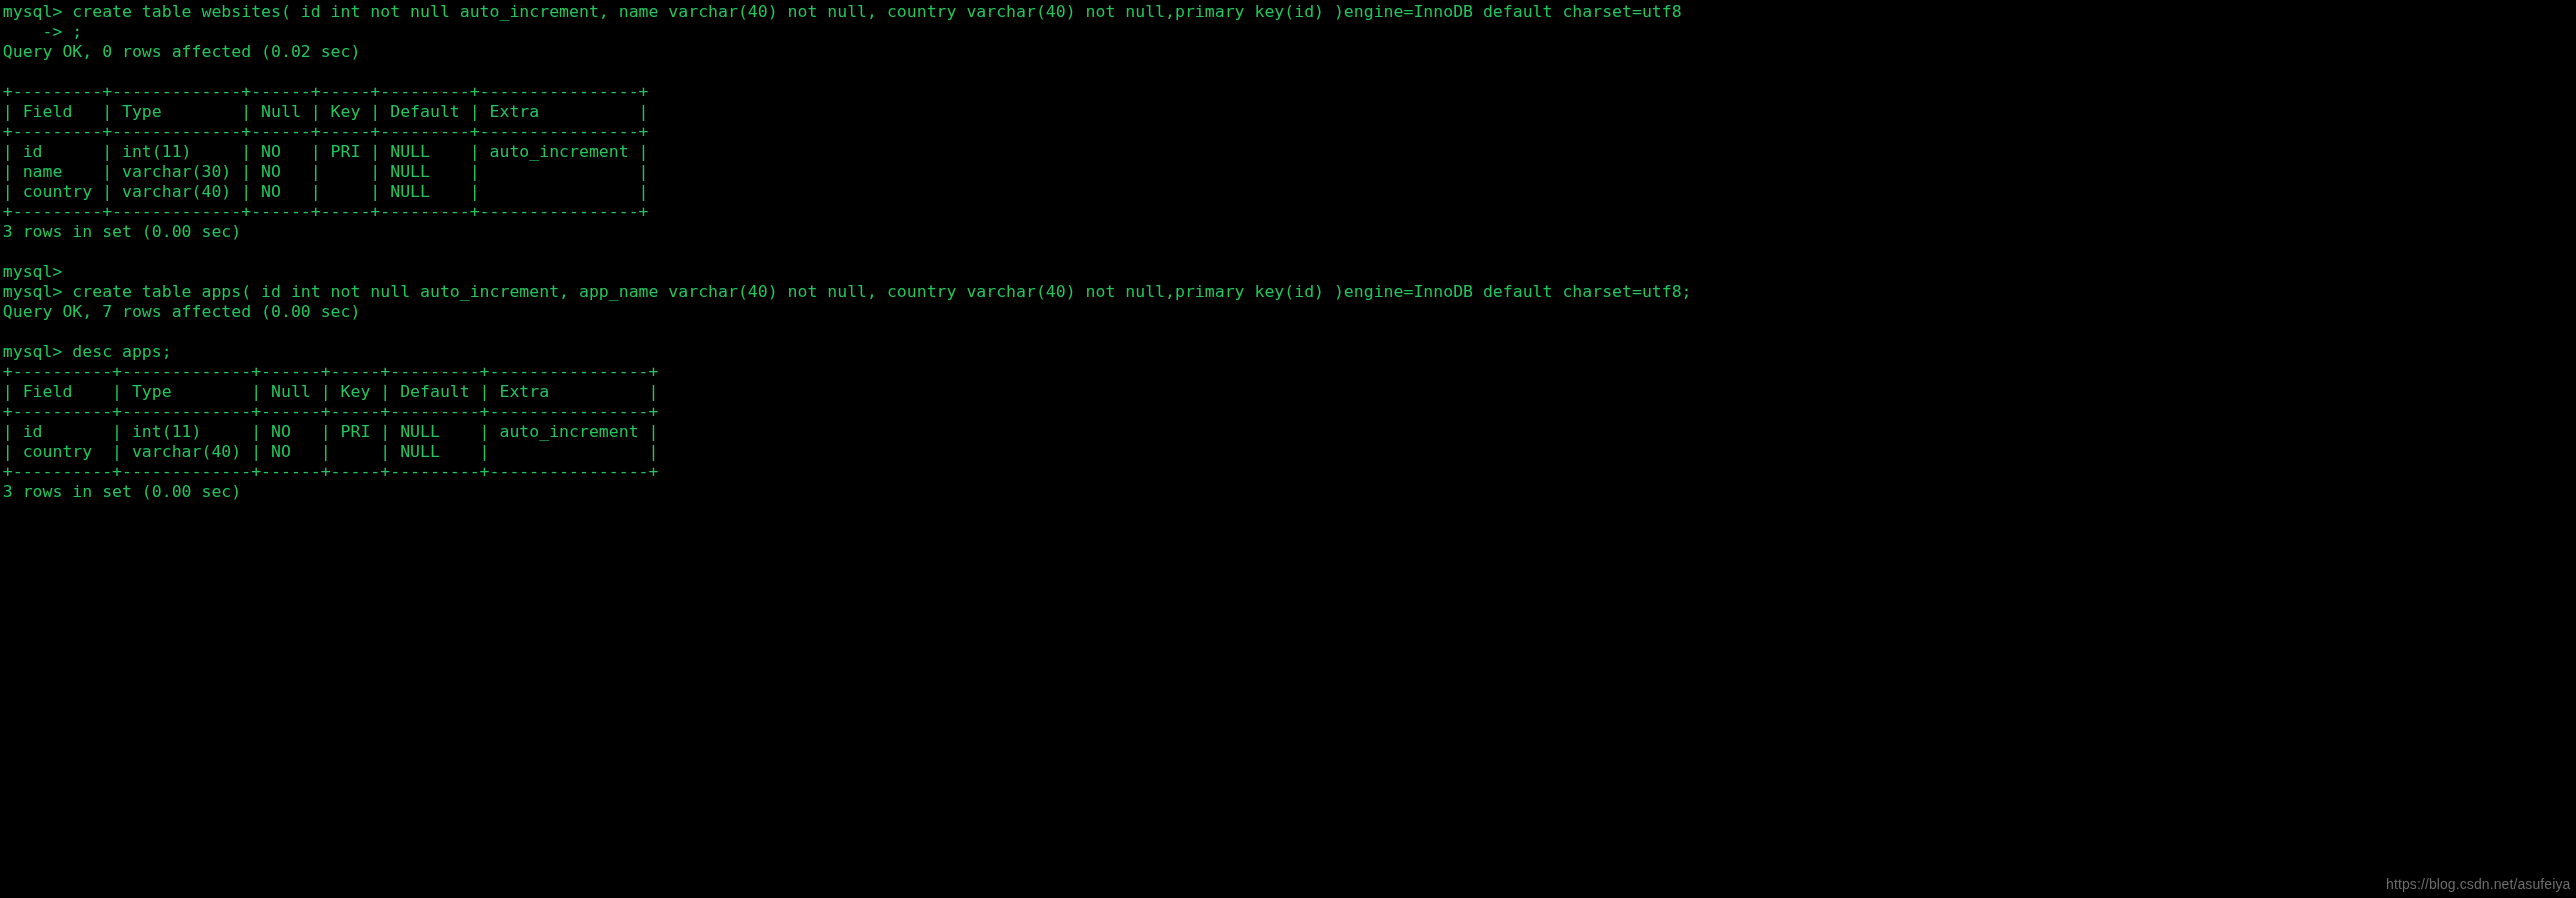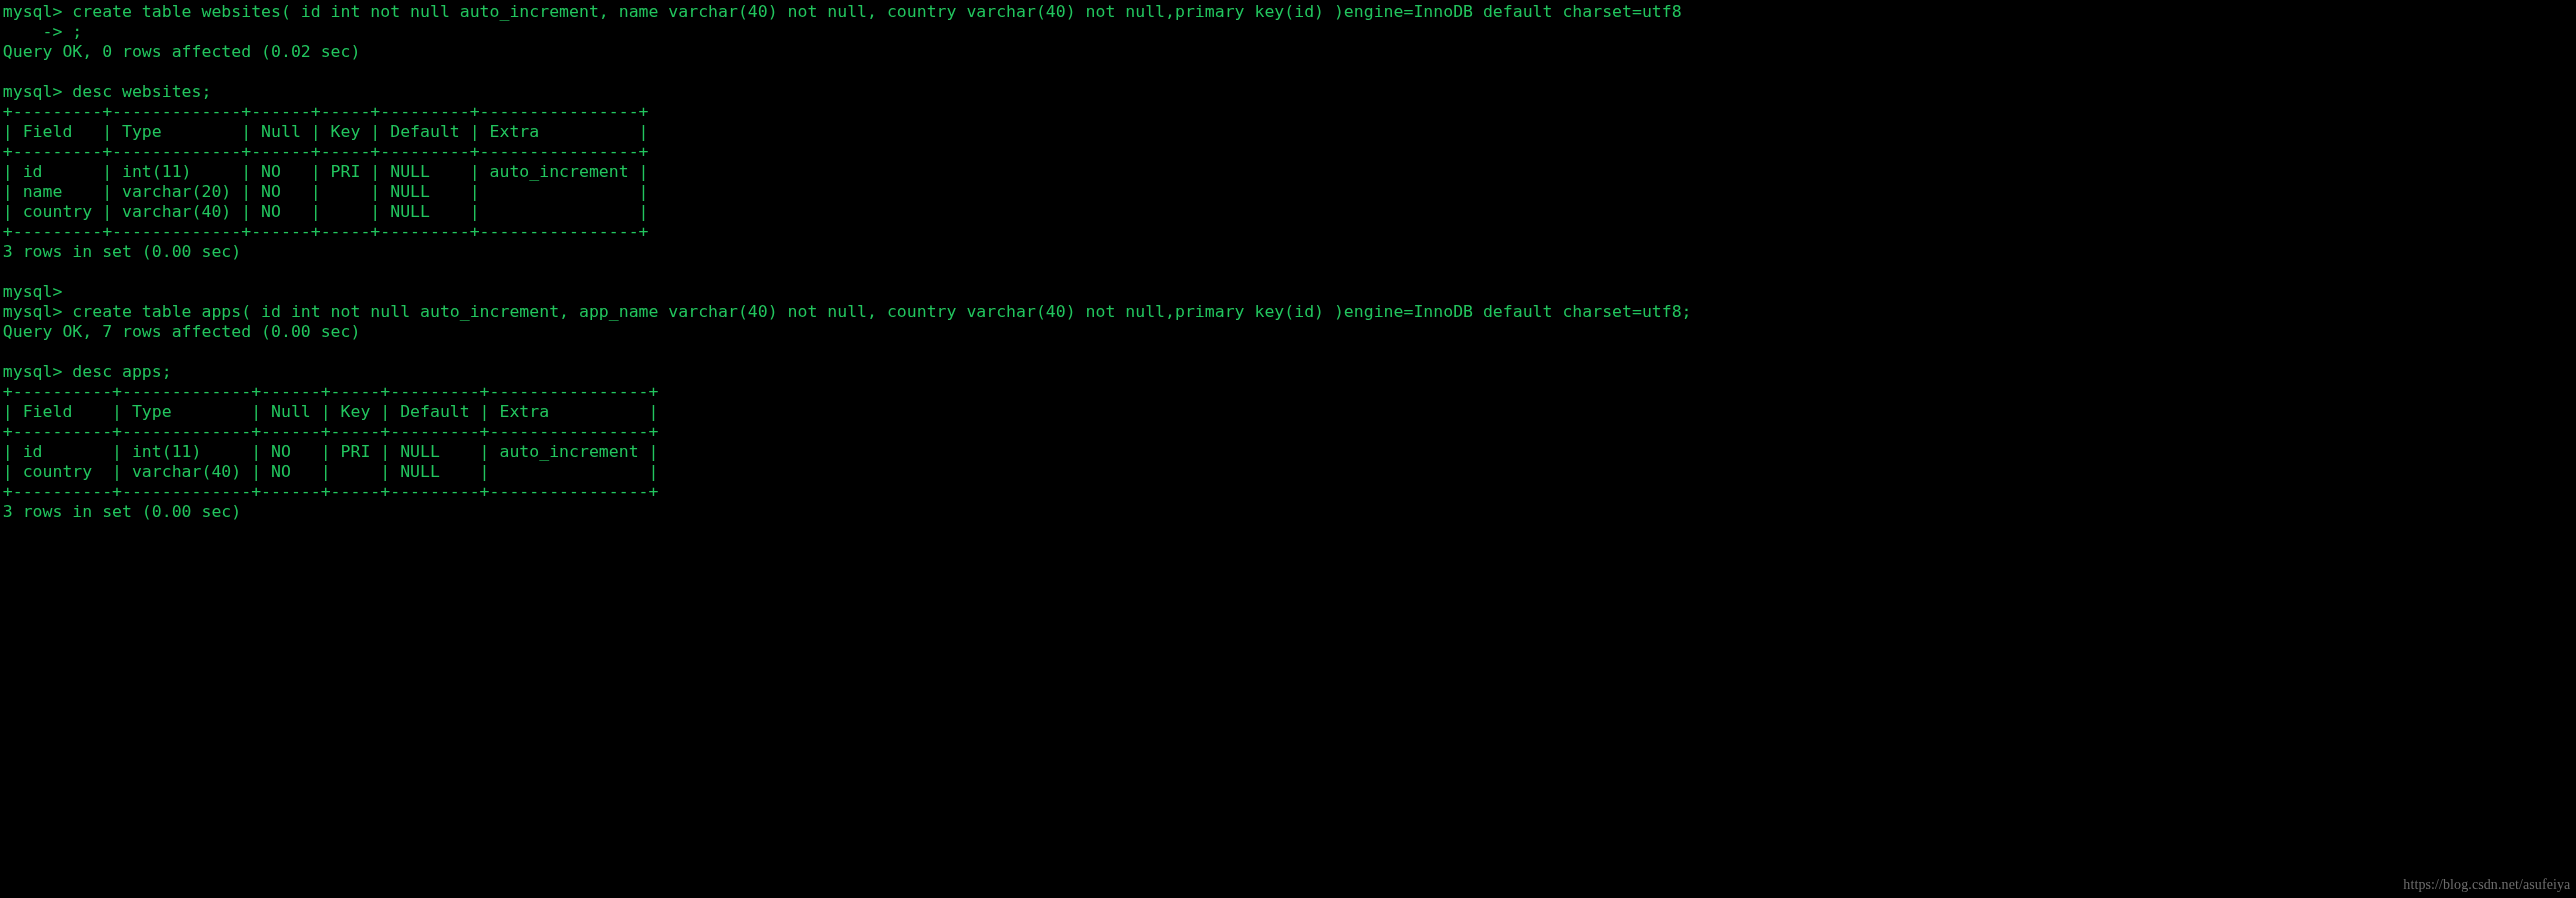--- a/index.html
+++ b/index.html
@@ -38,42 +38,41 @@
     -webkit-font-smoothing: antialiased;
   }
   .line.blank {
     color: transparent;
   }
   #watermark {
     position: absolute;
     right: 5.6px;
     bottom: 5.6px;
     color: #6d6d6d;
-    font-family: Liberation Serif, serif;
+    font-family: Liberation Sans, sans-serif;
     font-size: 14px;
     line-height: 17px;
     white-space: pre;
     letter-spacing: 0.1px;
   }
 </style>
 </head>
 <body>
 
 <div id="terminal">
 
   <div class="line">mysql&gt; create table websites( id int not null auto_increment, name varchar(40) not null, country varchar(40) not null,primary key(id) )engine=InnoDB default charset=utf8</div>
   <div class="line">    -&gt; ;</div>
   <div class="line">Query OK, 0 rows affected (0.02 sec)</div>
   <div class="line blank"></div>
-  <div class="line">mysql&gt; desc websites;</div>
   <div class="line">+---------+-------------+------+-----+---------+----------------+</div>
   <div class="line">| Field   | Type        | Null | Key | Default | Extra          |</div>
   <div class="line">+---------+-------------+------+-----+---------+----------------+</div>
   <div class="line">| id      | int(11)     | NO   | PRI | NULL    | auto_increment |</div>
-  <div class="line">| name    | varchar(20) | NO   |     | NULL    |                |</div>
+  <div class="line">| name    | varchar(30) | NO   |     | NULL    |                |</div>
   <div class="line">| country | varchar(40) | NO   |     | NULL    |                |</div>
   <div class="line">+---------+-------------+------+-----+---------+----------------+</div>
   <div class="line">3 rows in set (0.00 sec)</div>
   <div class="line blank"></div>
   <div class="line">mysql&gt;</div>
   <div class="line">mysql&gt; create table apps( id int not null auto_increment, app_name varchar(40) not null, country varchar(40) not null,primary key(id) )engine=InnoDB default charset=utf8;</div>
   <div class="line">Query OK, 7 rows affected (0.00 sec)</div>
   <div class="line blank"></div>
   <div class="line">mysql&gt; desc apps;</div>
   <div class="line">+----------+-------------+------+-----+---------+----------------+</div>

